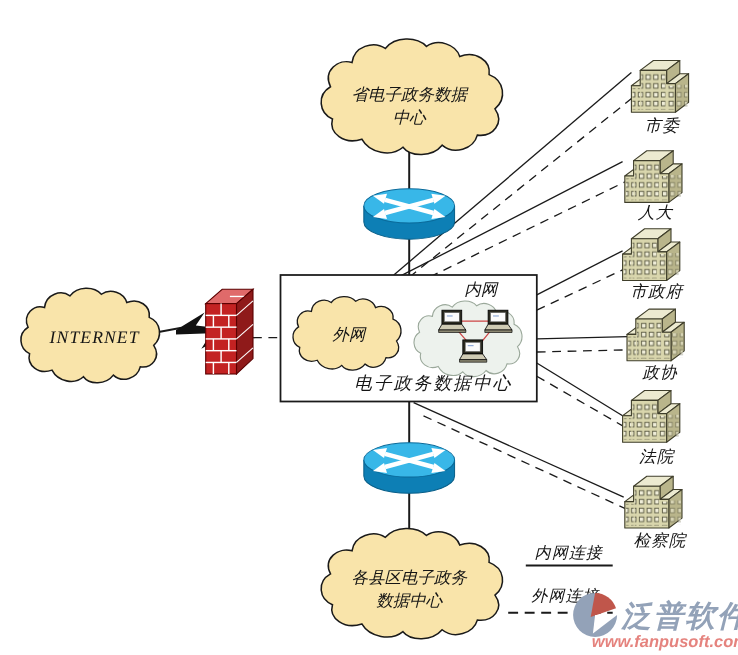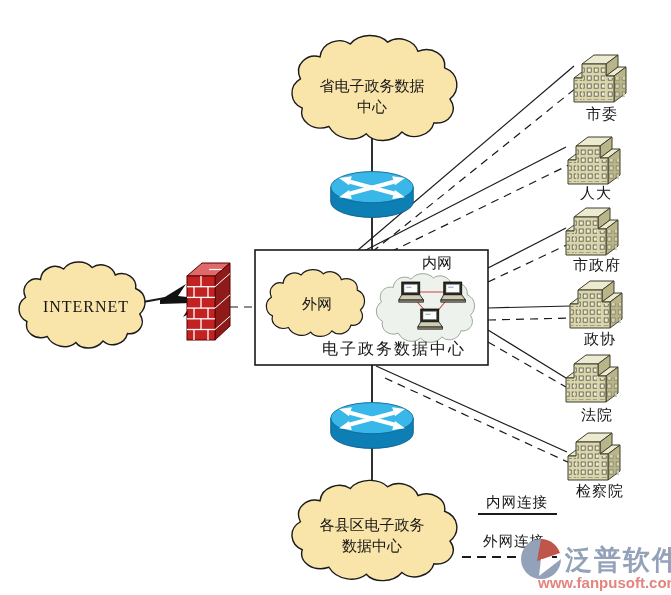--- a/index.html
+++ b/index.html
@@ -1,17 +1,17 @@
 <!DOCTYPE html>
 <html><head>
 <meta charset="utf-8">
 <style>
   html,body{margin:0;padding:0;background:#fff;}
   .stage{position:relative;width:671px;height:595px;background:#fff;overflow:hidden;
-         font-family:"Liberation Serif","DejaVu Serif",serif;}
+         font-family:"Liberation Serif","DejaVu Serif",serif;font-style:italic;}
   svg{display:block;}
   text{fill:#151515;font-family:"Liberation Serif","DejaVu Serif",serif;}
   .cjk{font-size:15px;}
   .boxtitle{font-size:16px;letter-spacing:2px;}
   .inet{font-size:16px;letter-spacing:1px;}
   .bldg-label{font-size:15px;letter-spacing:1px;}
   .legend-label{font-size:14.5px;letter-spacing:1px;}
   .wm-brand{font-size:27px;font-weight:bold;fill:#93A2B8;
             font-family:"Liberation Sans","DejaVu Sans",sans-serif;letter-spacing:2px;}
   .wm-url{font-size:15px;font-weight:bold;fill:#E5837E;

